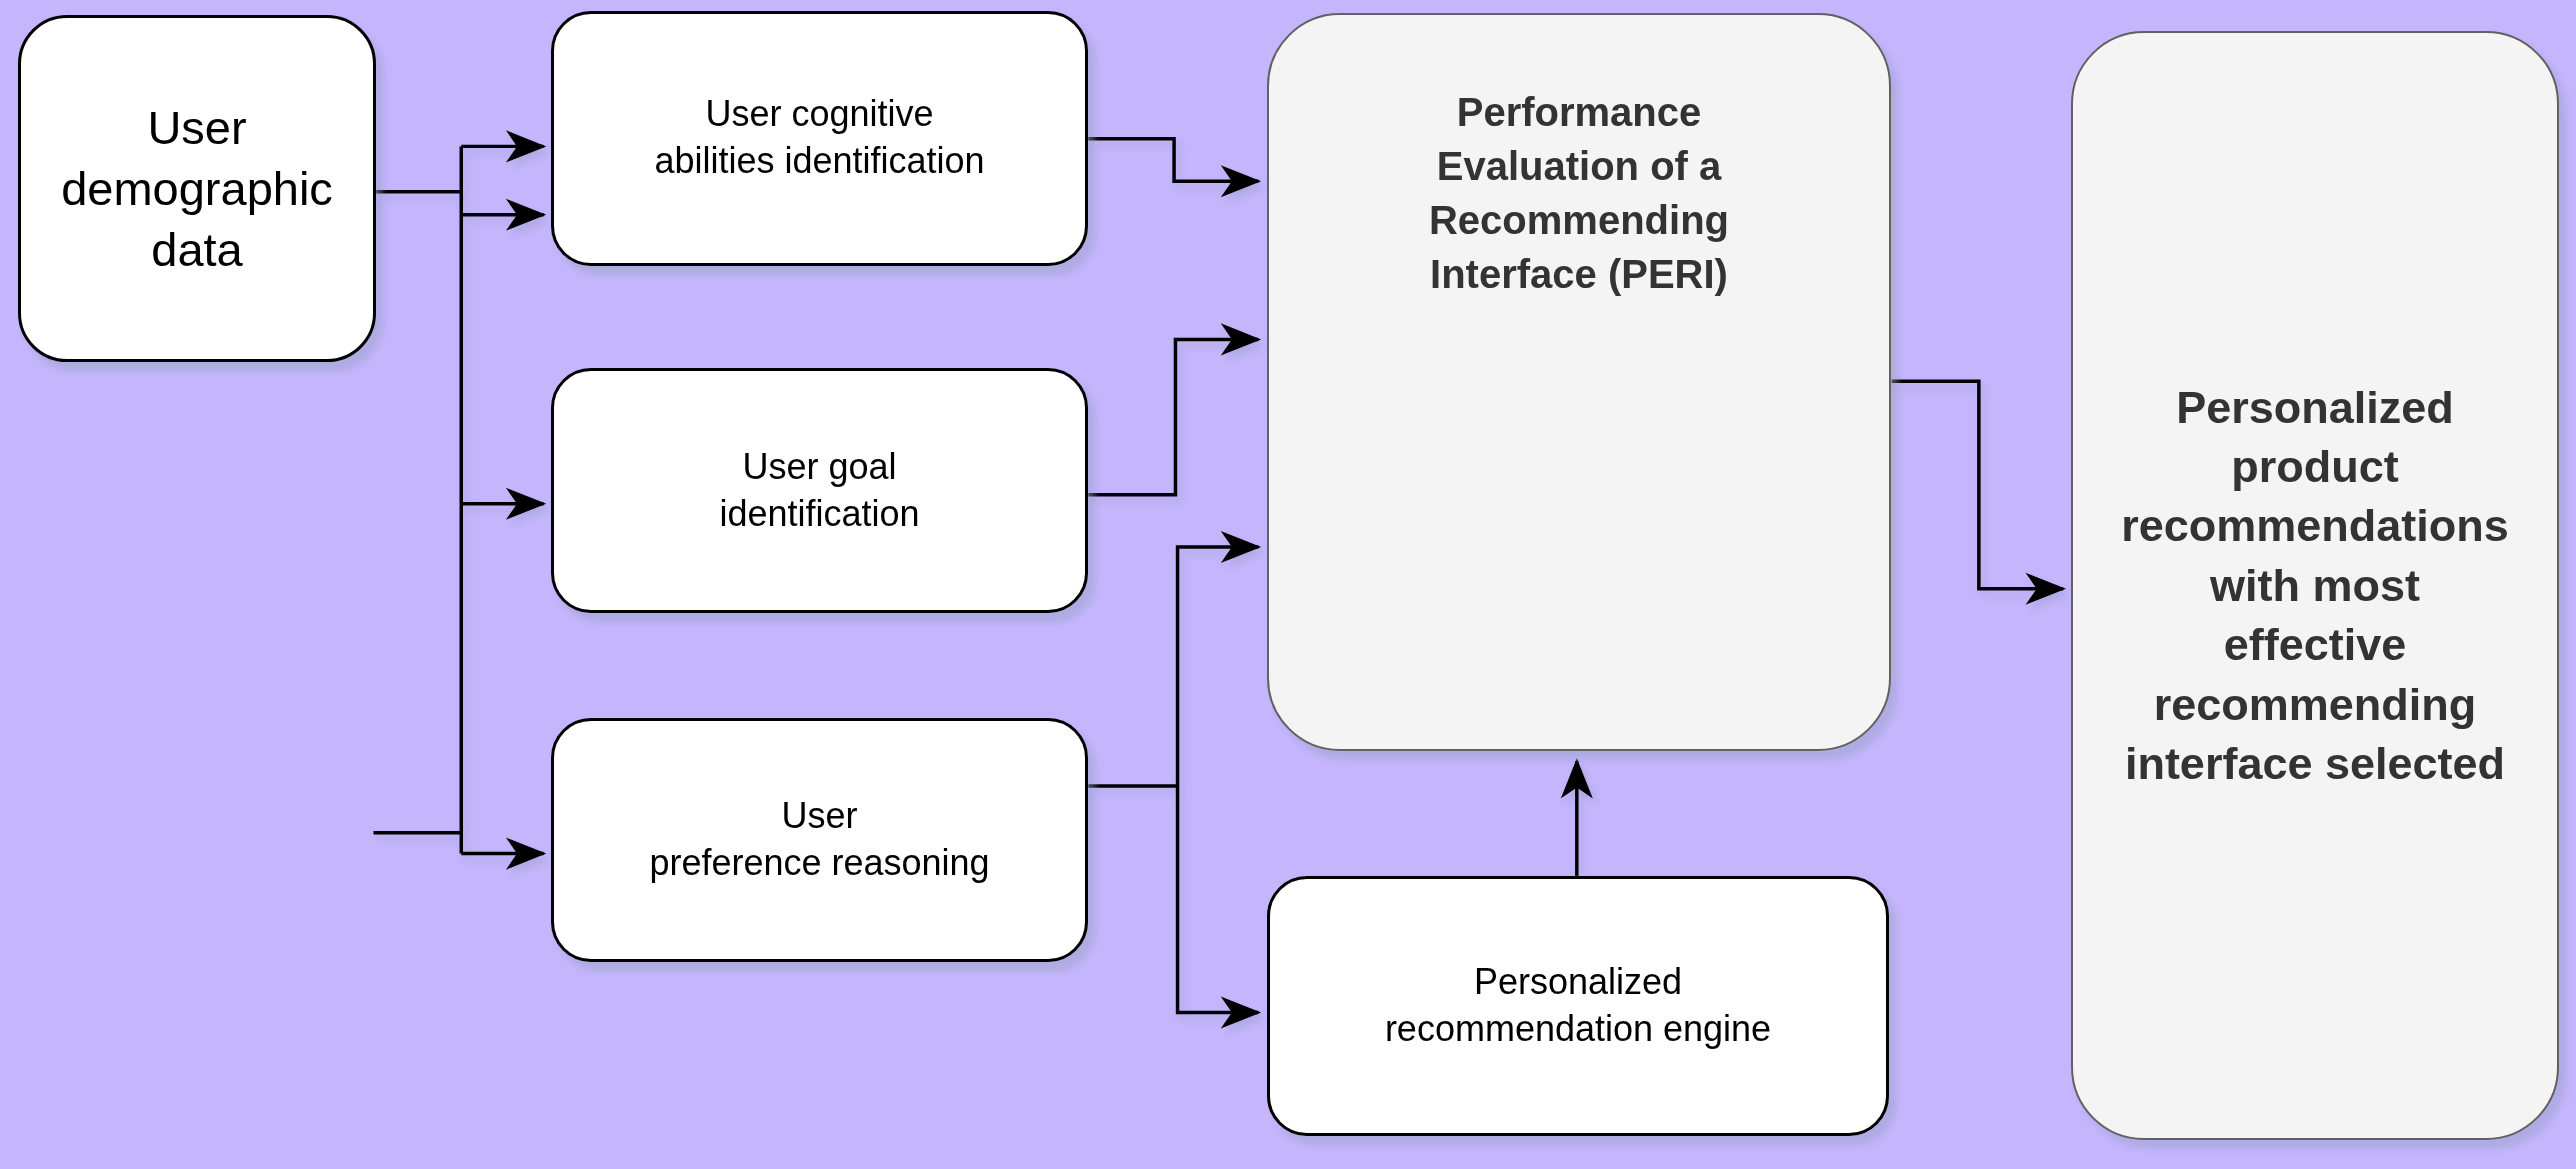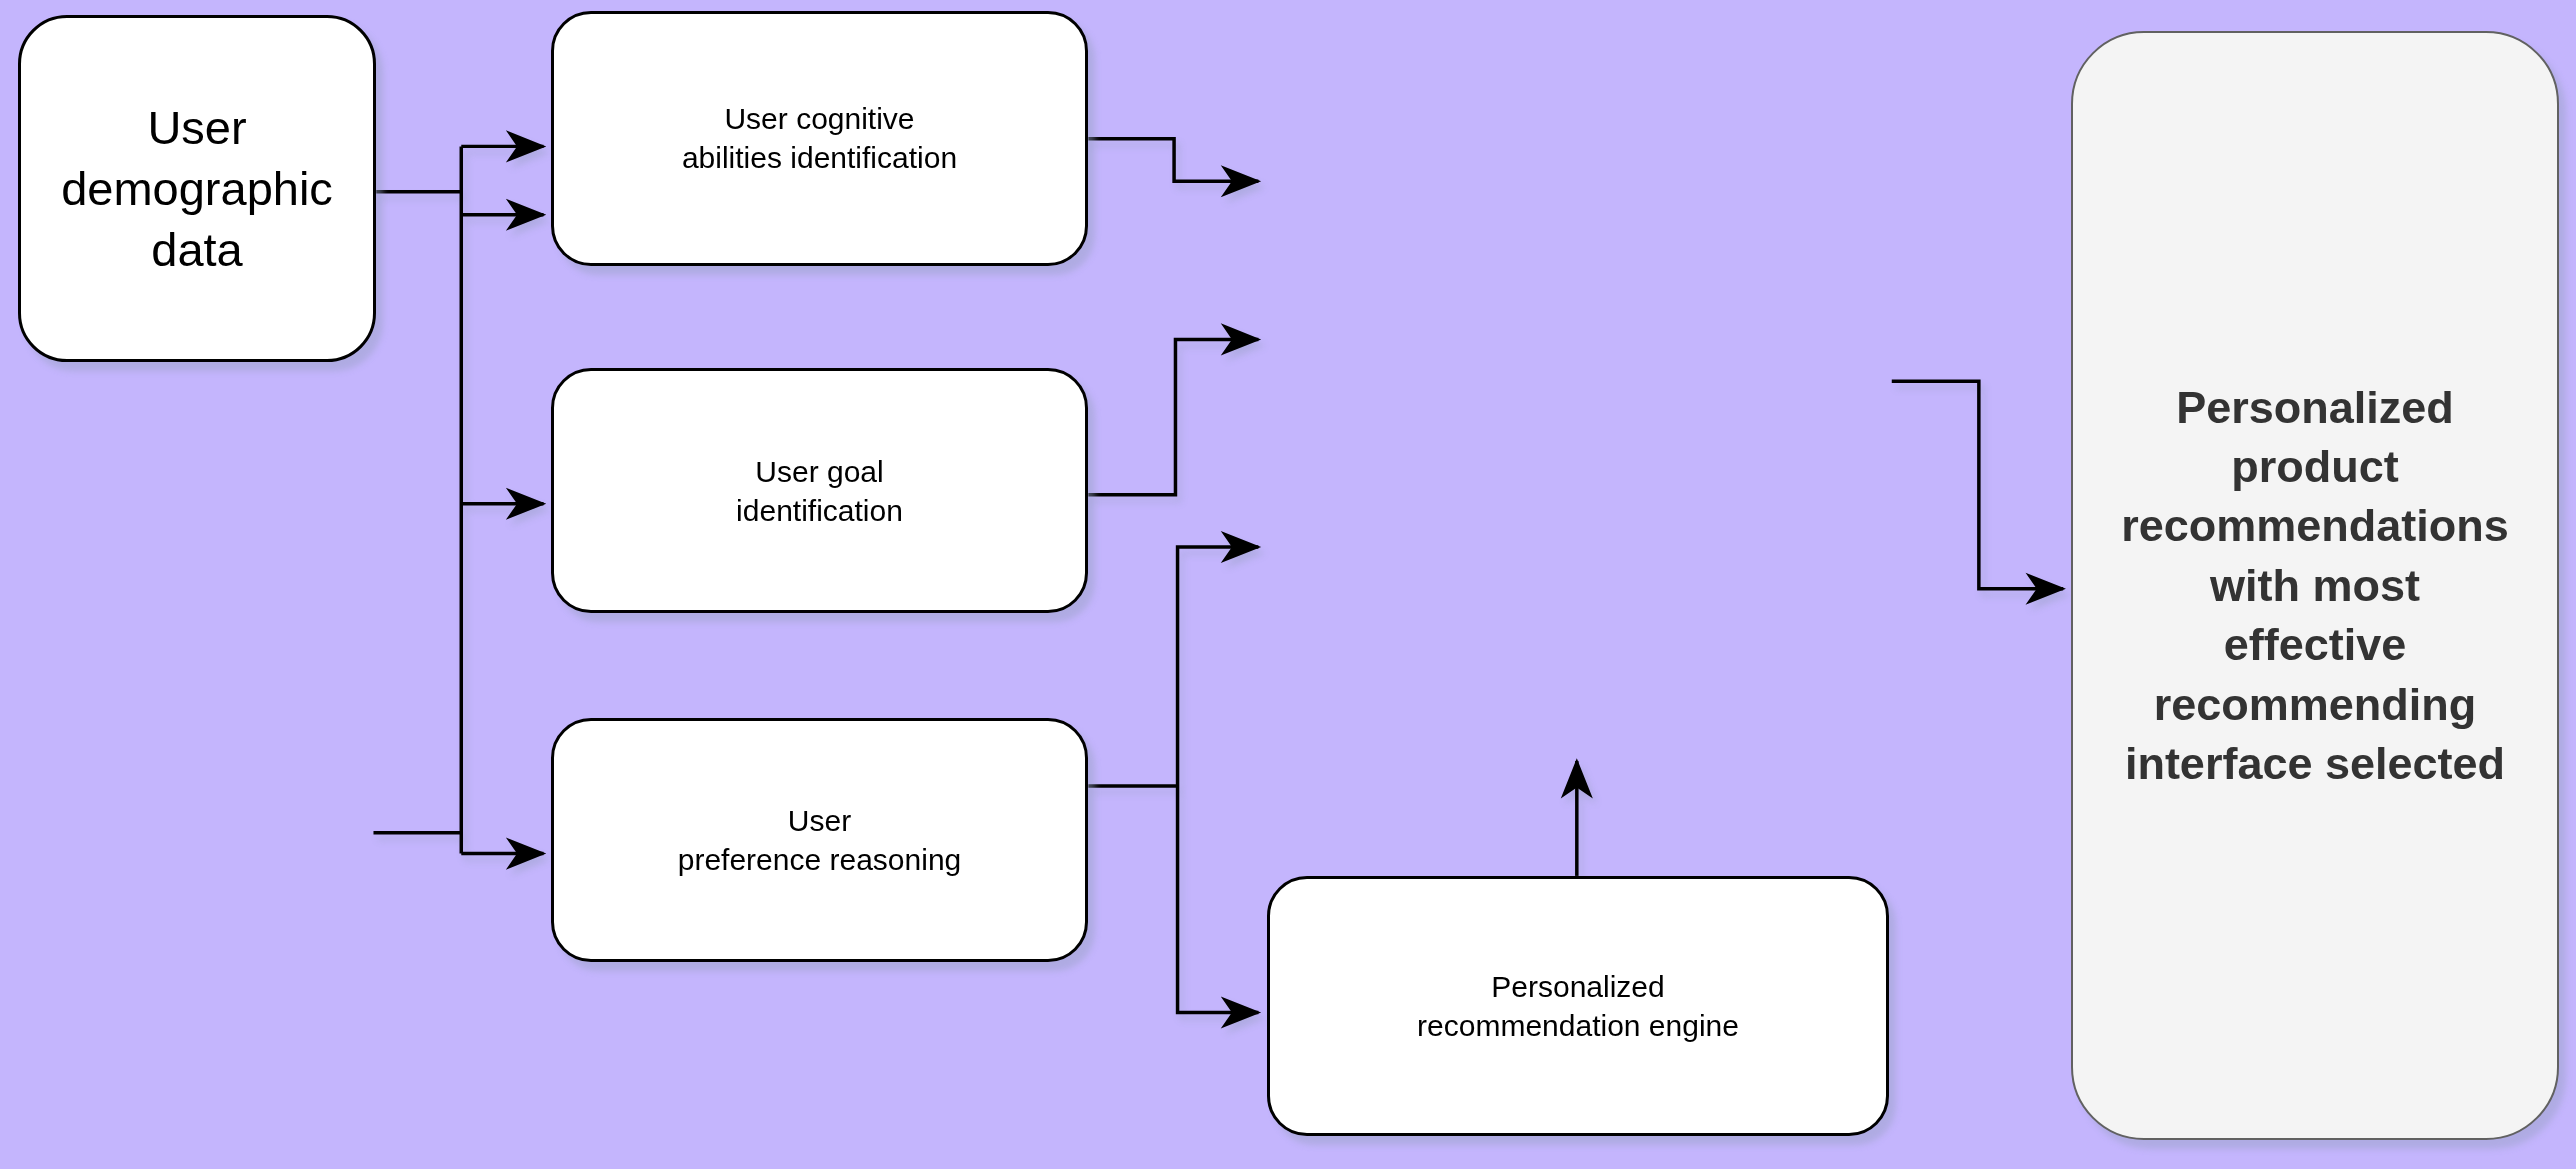--- a/index.html
+++ b/index.html
@@ -22,21 +22,21 @@
     align-items: center;
     justify-content: center;
     text-align: center;
     white-space: pre-line;
     color: #000000;
     background: #ffffff;
     border: 3.5px solid #000000;
     box-shadow: 7px 8.4px 6.3px rgba(150,160,195,0.45);
   }
   .node.plain { border-radius: 49px; font-size: 47px; line-height: 1.3; }
-  .node.mid   { border-radius: 40px; font-size: 30px; line-height: 1.3; }
+  .node.mid   { border-radius: 40px; font-size: 36px; line-height: 1.3; }
   .node.gray  {
     background: #f4f4f4;
     border: 2.8px solid #616161;
     border-radius: 73px;
     color: #333333;
     font-weight: bold;
   }
   
   #node-demographic { left: 18px;   top: 15.3px;   width: 358px; height: 347px; }
   #node-activity    { left: 18px;   top: 521px;  width: 355px; height: 631px; }
@@ -100,20 +100,26 @@
 
   <div class="node mid" id="node-cognitive">User cognitive
 abilities identification</div>
 
   <div class="node mid" id="node-goal">User goal
 identification</div>
 
   <div class="node mid" id="node-preference">User
 preference reasoning</div>
 
+  <div class="node gray" id="node-peri">
+    <div id="peri-title">Performance
+Evaluation of a
+Recommending
+Interface (PERI)</div>
+  </div>
 
 
   <div class="node mid" id="node-engine">Personalized
 recommendation engine</div>
 
   <div class="node gray" id="node-result">Personalized
 product
 recommendations
 with most
 effective

